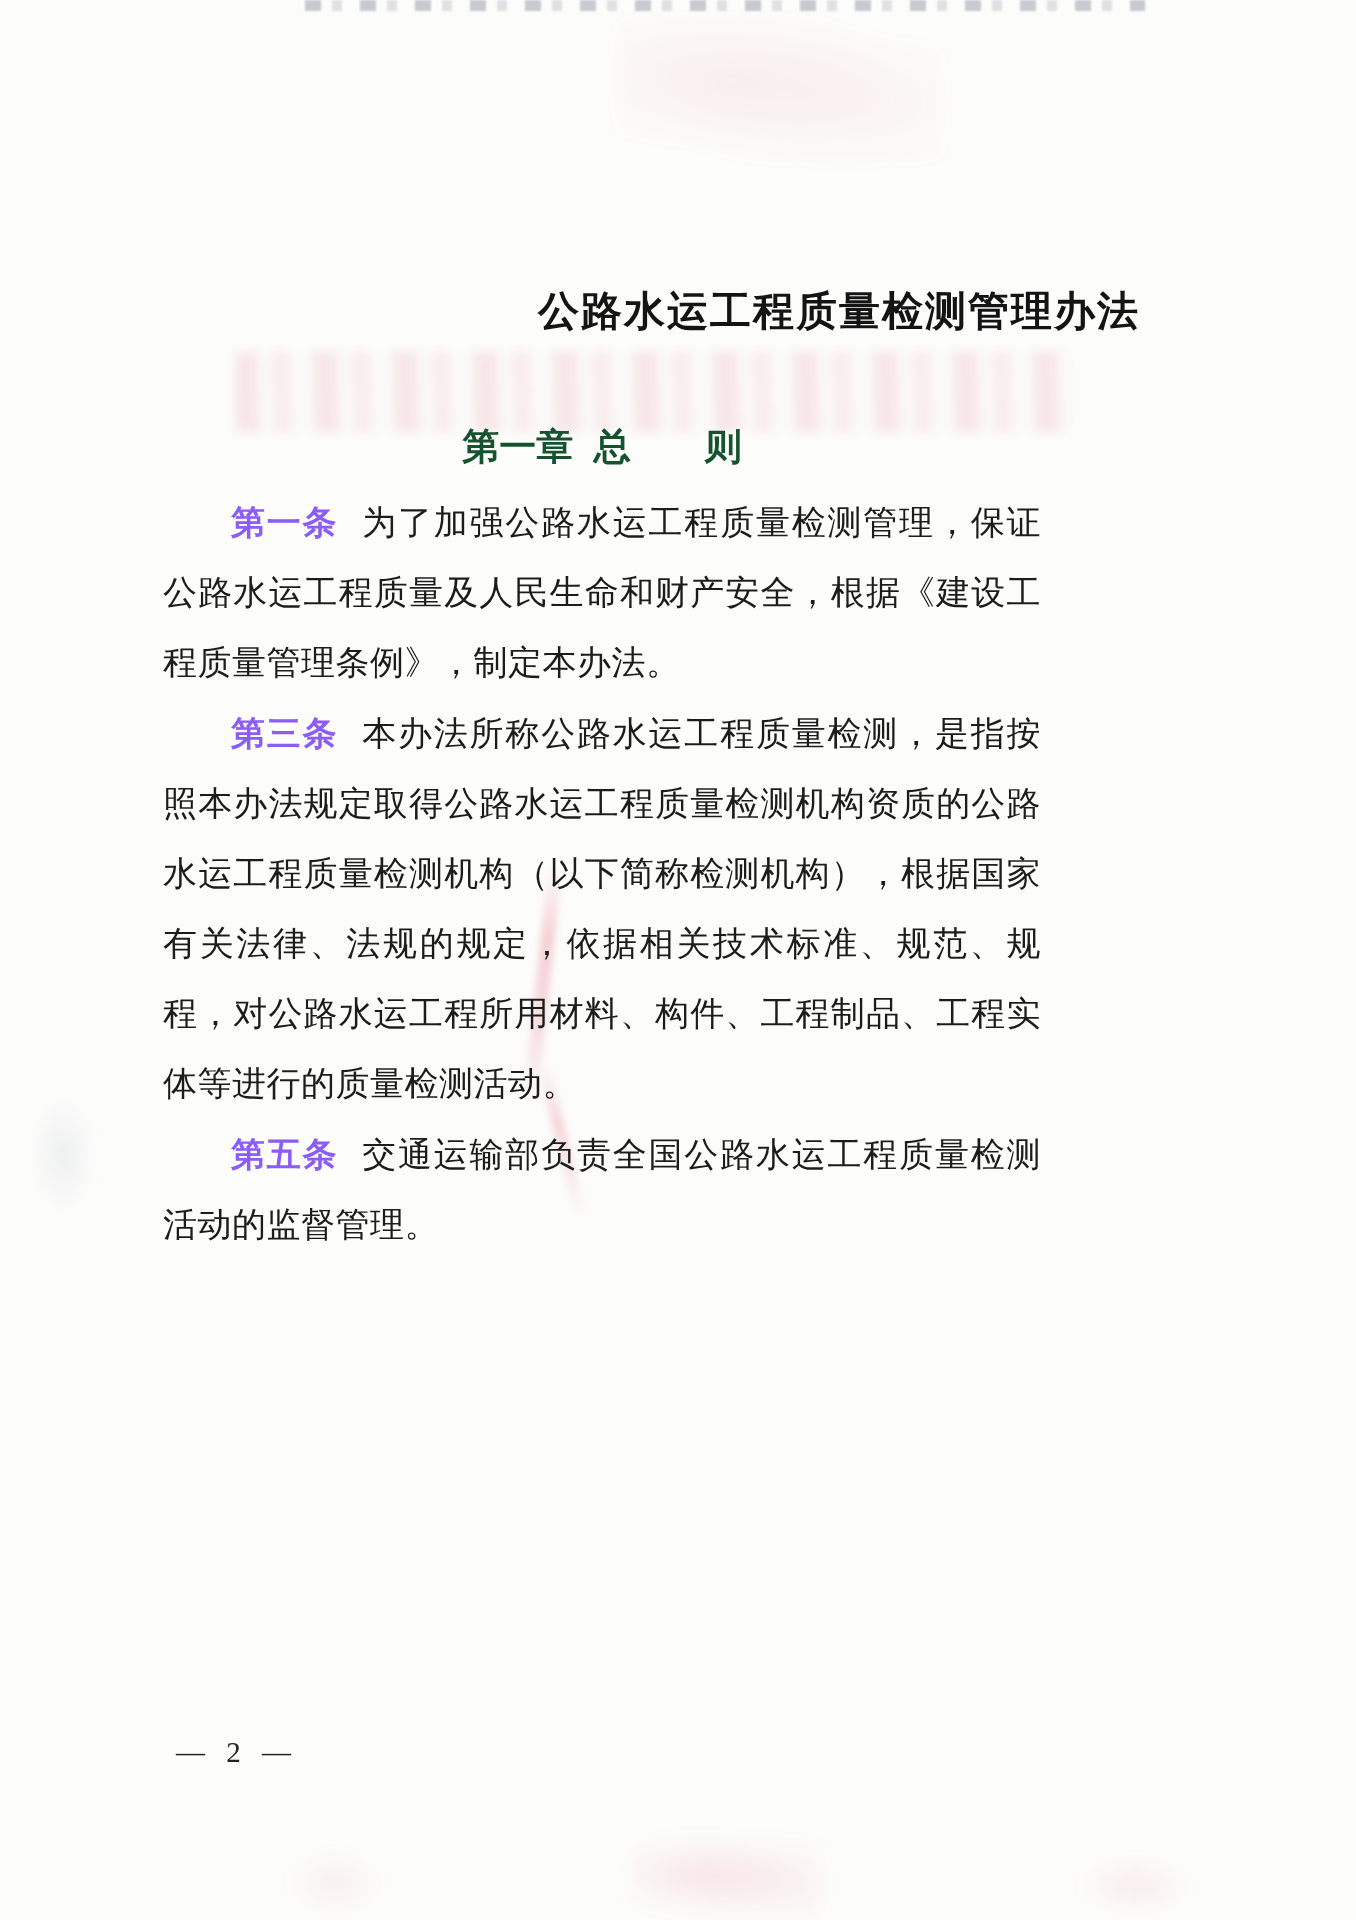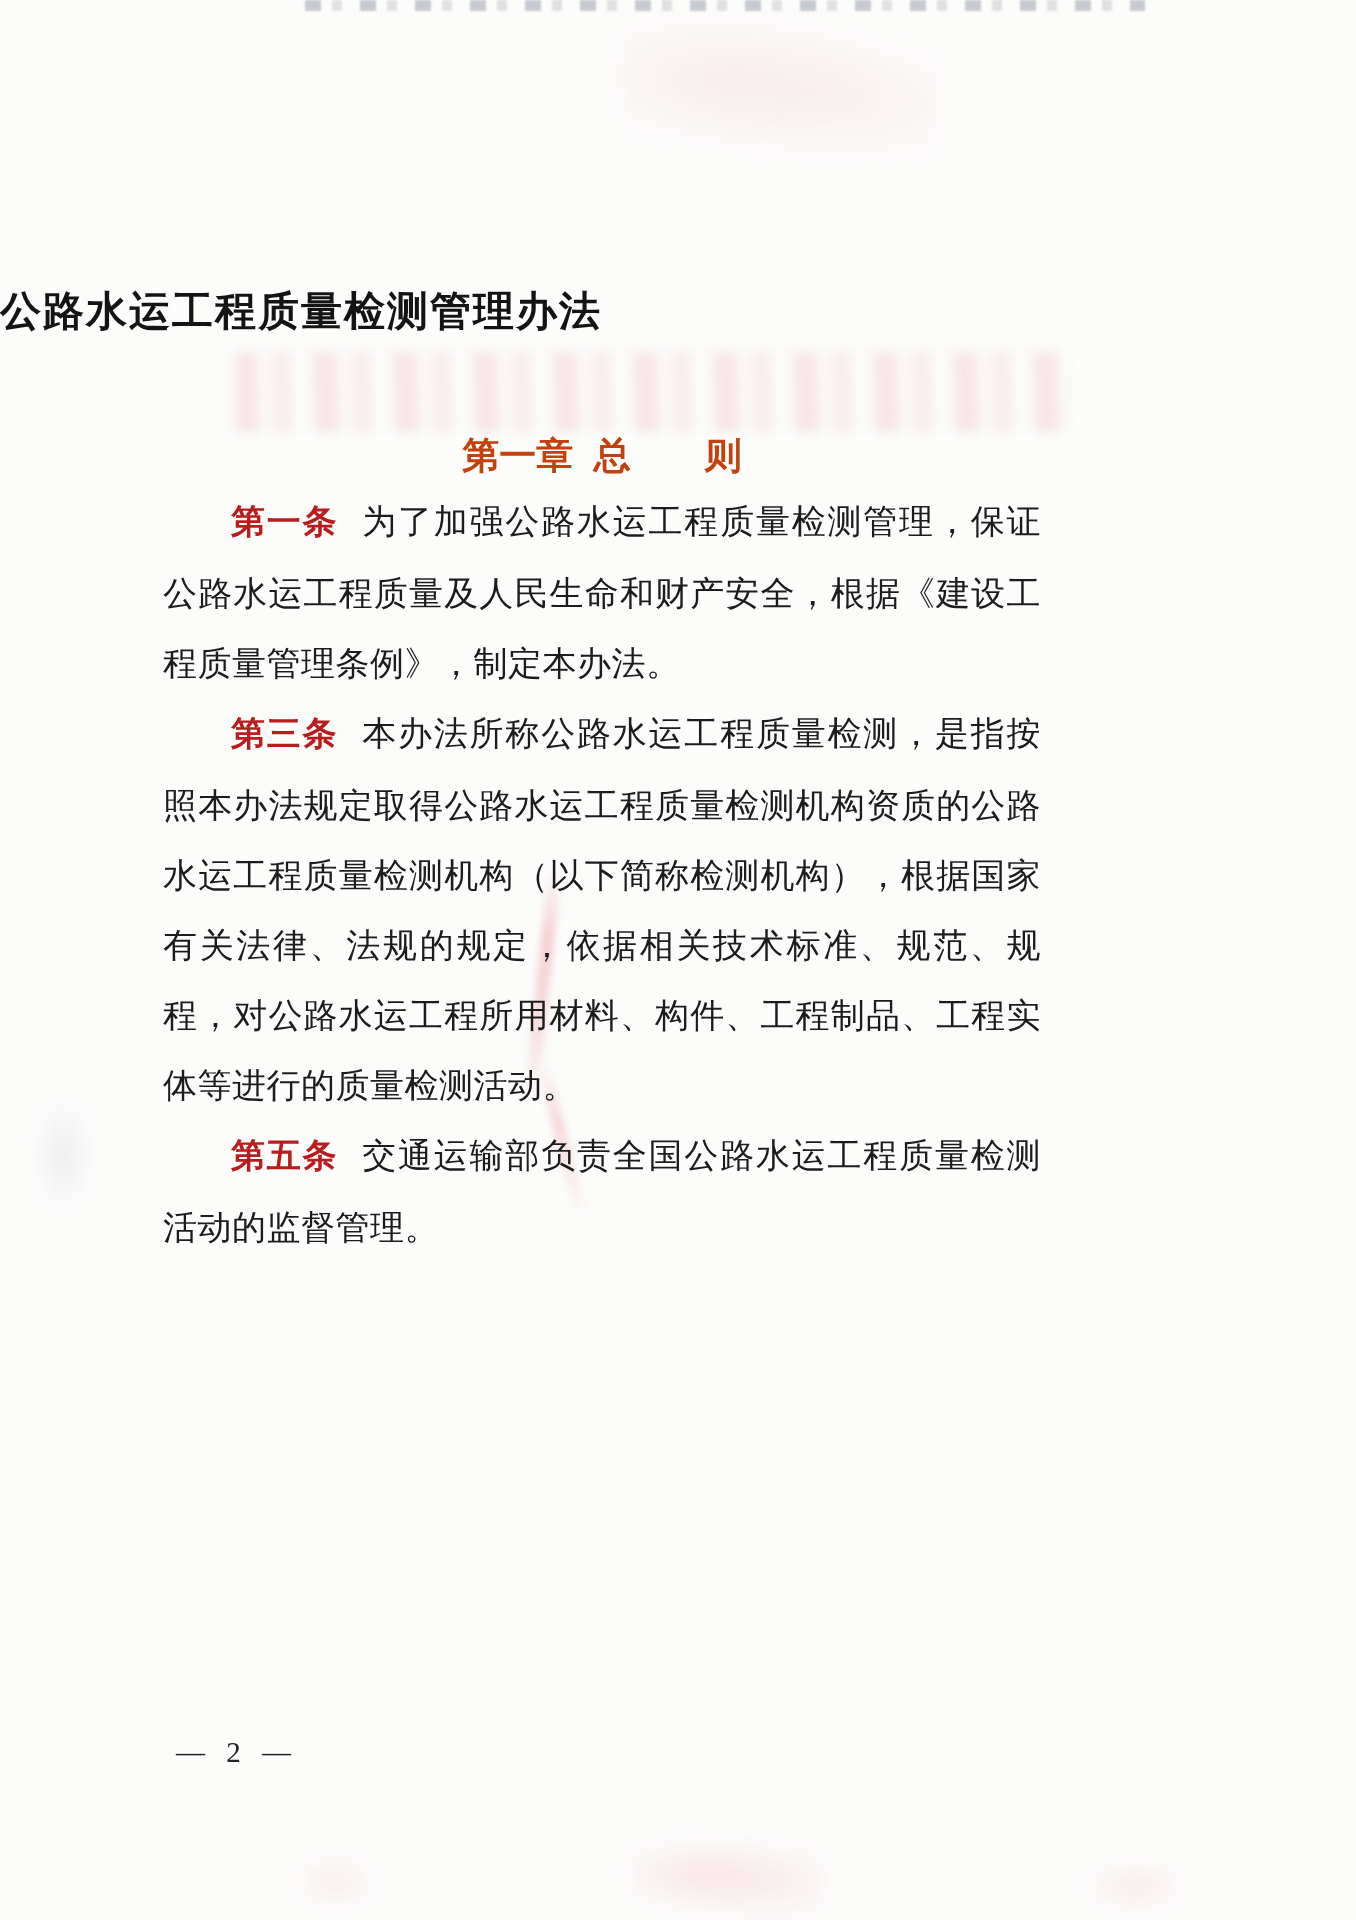--- a/index.html
+++ b/index.html
@@ -106,61 +106,61 @@
     width: 110px; height: 75px;
     background: radial-gradient(ellipse at 50% 50%, rgba(233,130,142,0.10), transparent 62%);
     filter: blur(7px);
   }
 
   
   .doc-title {
     position: absolute;
     top: 284px; left: 0;
     width: 1140px;
-    text-align: left;
+    text-align: right;
     font-family: "Liberation Sans", "DejaVu Sans", sans-serif;
     font-size: 41px;
     font-weight: bold;
     letter-spacing: 2px;
     color: #141414;
     white-space: nowrap;
   }
   .chapter-heading {
     position: absolute;
-    top: 431px; left: 163px;
+    top: 422px; left: 163px;
     width: 878px;
     text-align: center;
     font-family: "Liberation Sans", "DejaVu Sans", sans-serif;
     font-size: 37px;
     font-weight: bold;
-    color: #c2410c;
+    color: #14532d;
     white-space: nowrap;
   }
   .chapter-number {
     margin-right: 0.55em;
   }
   .body-text {
     position: absolute;
     top: 487px; left: 163px;
     width: 878px;
     font-size: 34px;
     line-height: 70px;
     text-align: justify;
     letter-spacing: 0.5px;
     color: #1c1c1c;
   }
   .body-text p {
     margin: 0;
     text-indent: 2em;
   }
   .article-label {
-    font-family: Liberation Mono, monospace;
+    font-family: Liberation Sans, sans-serif;
     font-weight: bold;
     margin-right: 0.7em;
-    color: #b91c1c;
+    color: #8b5cf6;
   }
   .article-label:empty {
     margin-right: 0;
   }
   .page-number {
     position: absolute;
     top: 1736px; left: 176px;
     font-size: 29px;
     letter-spacing: 7px;
     color: #222;

